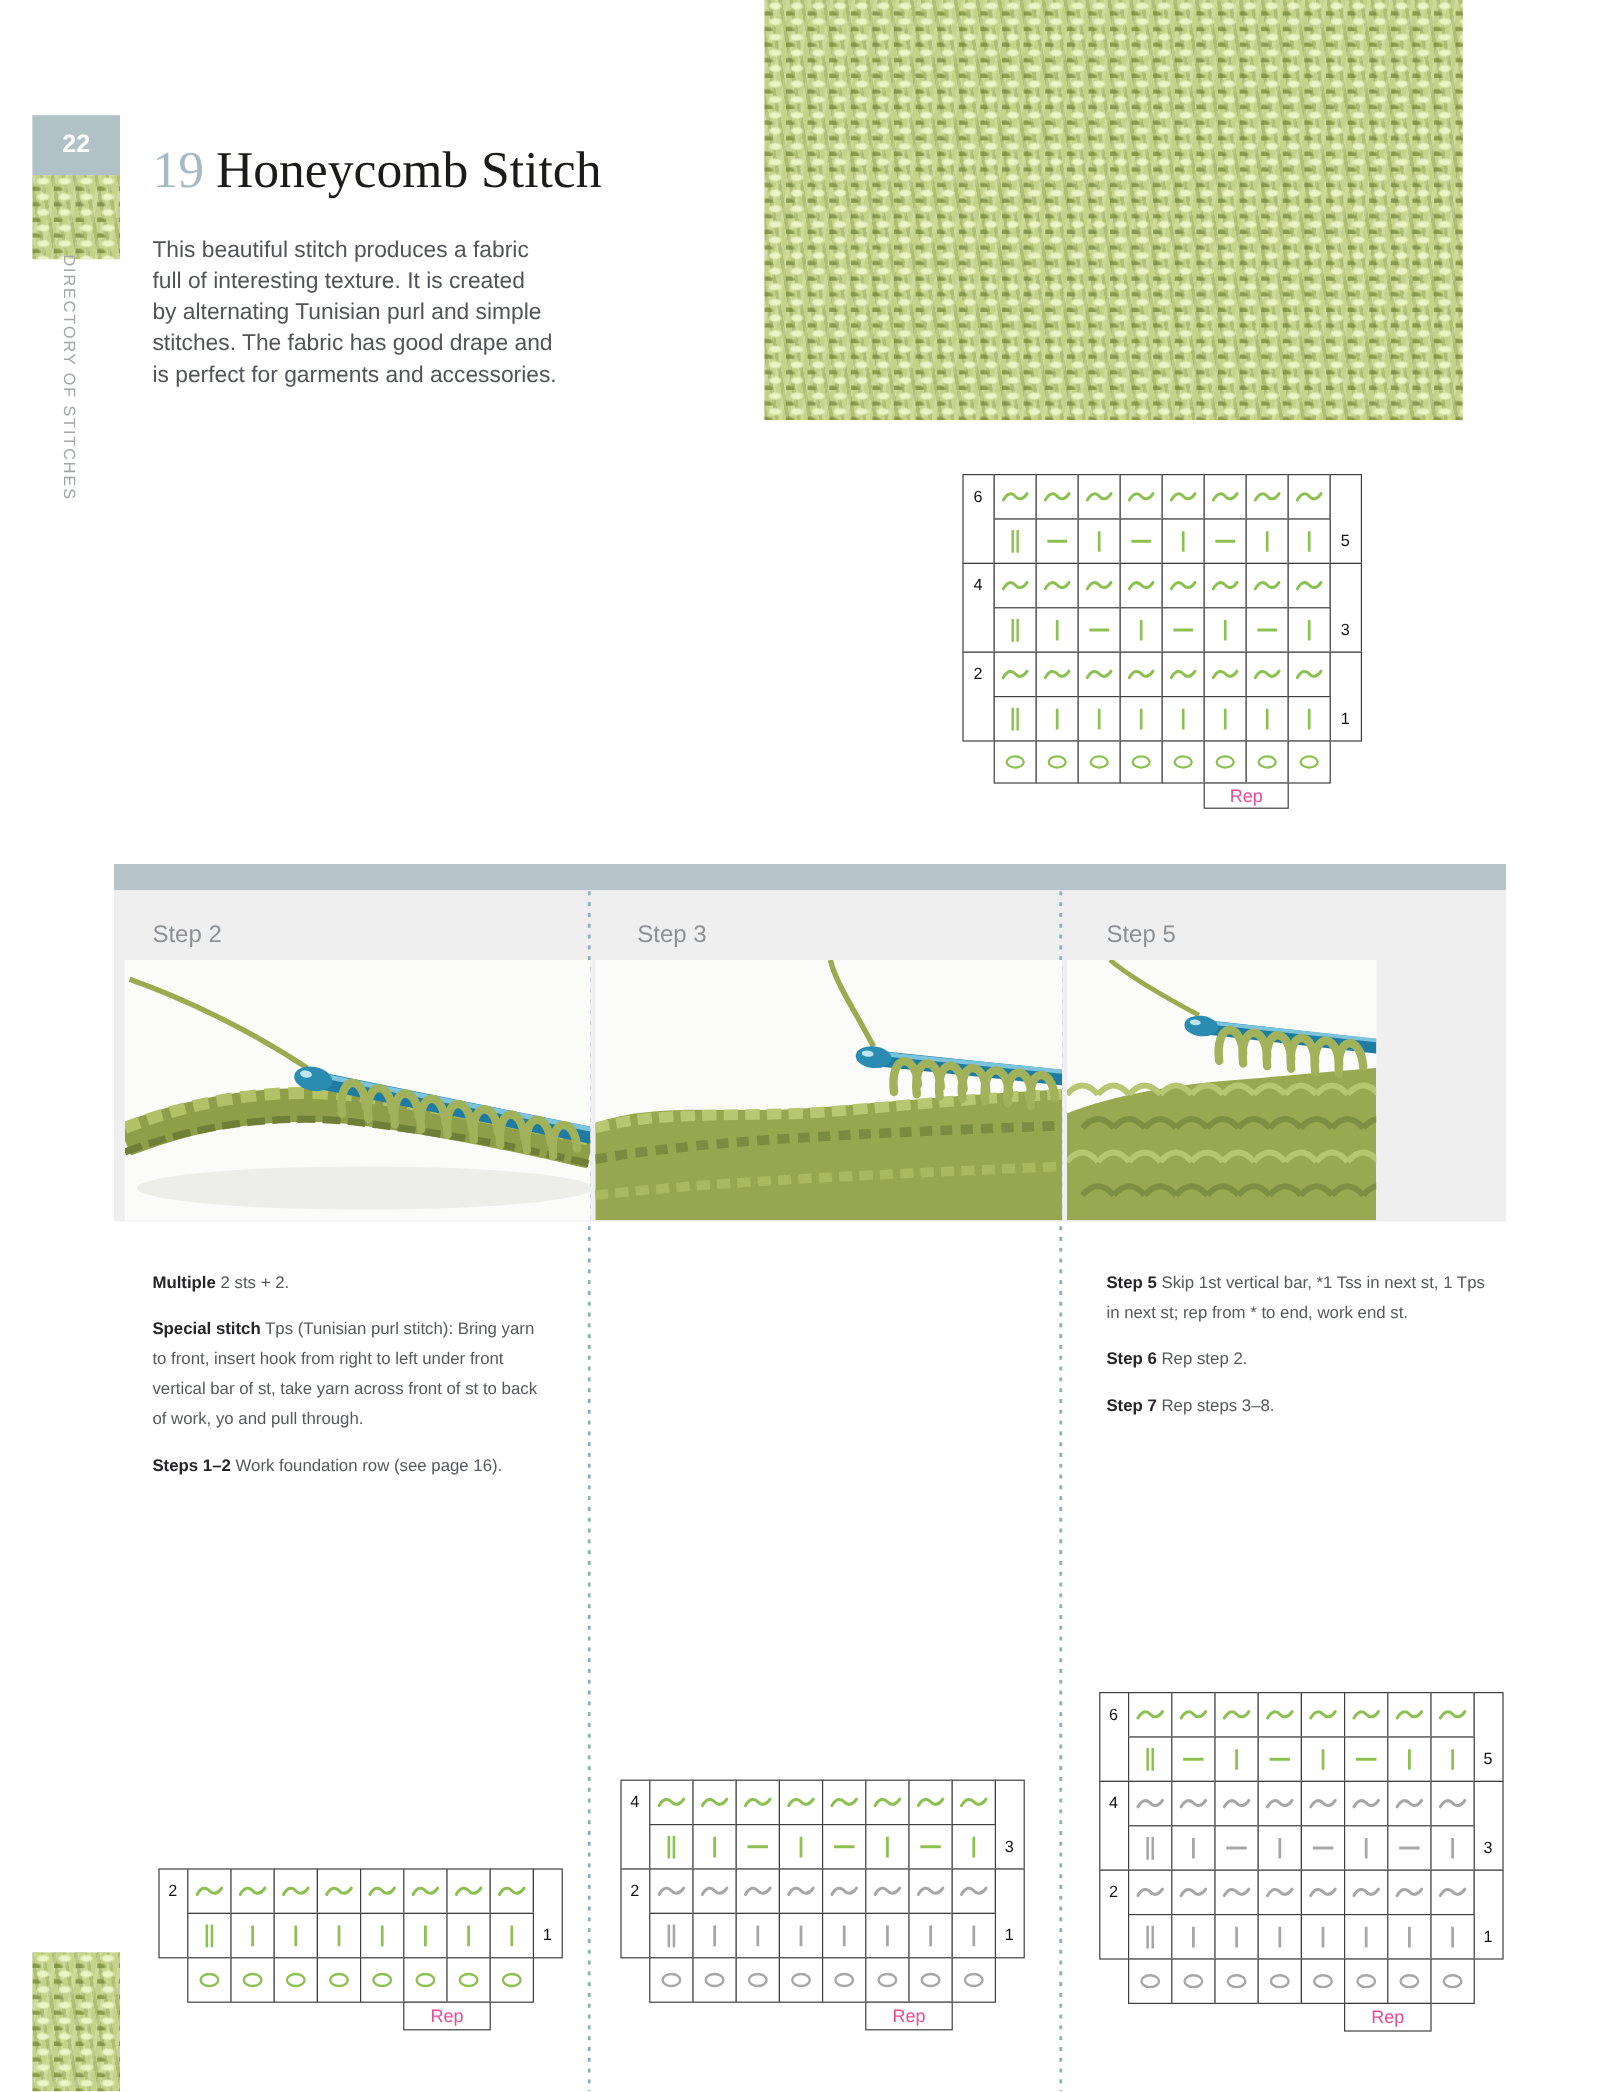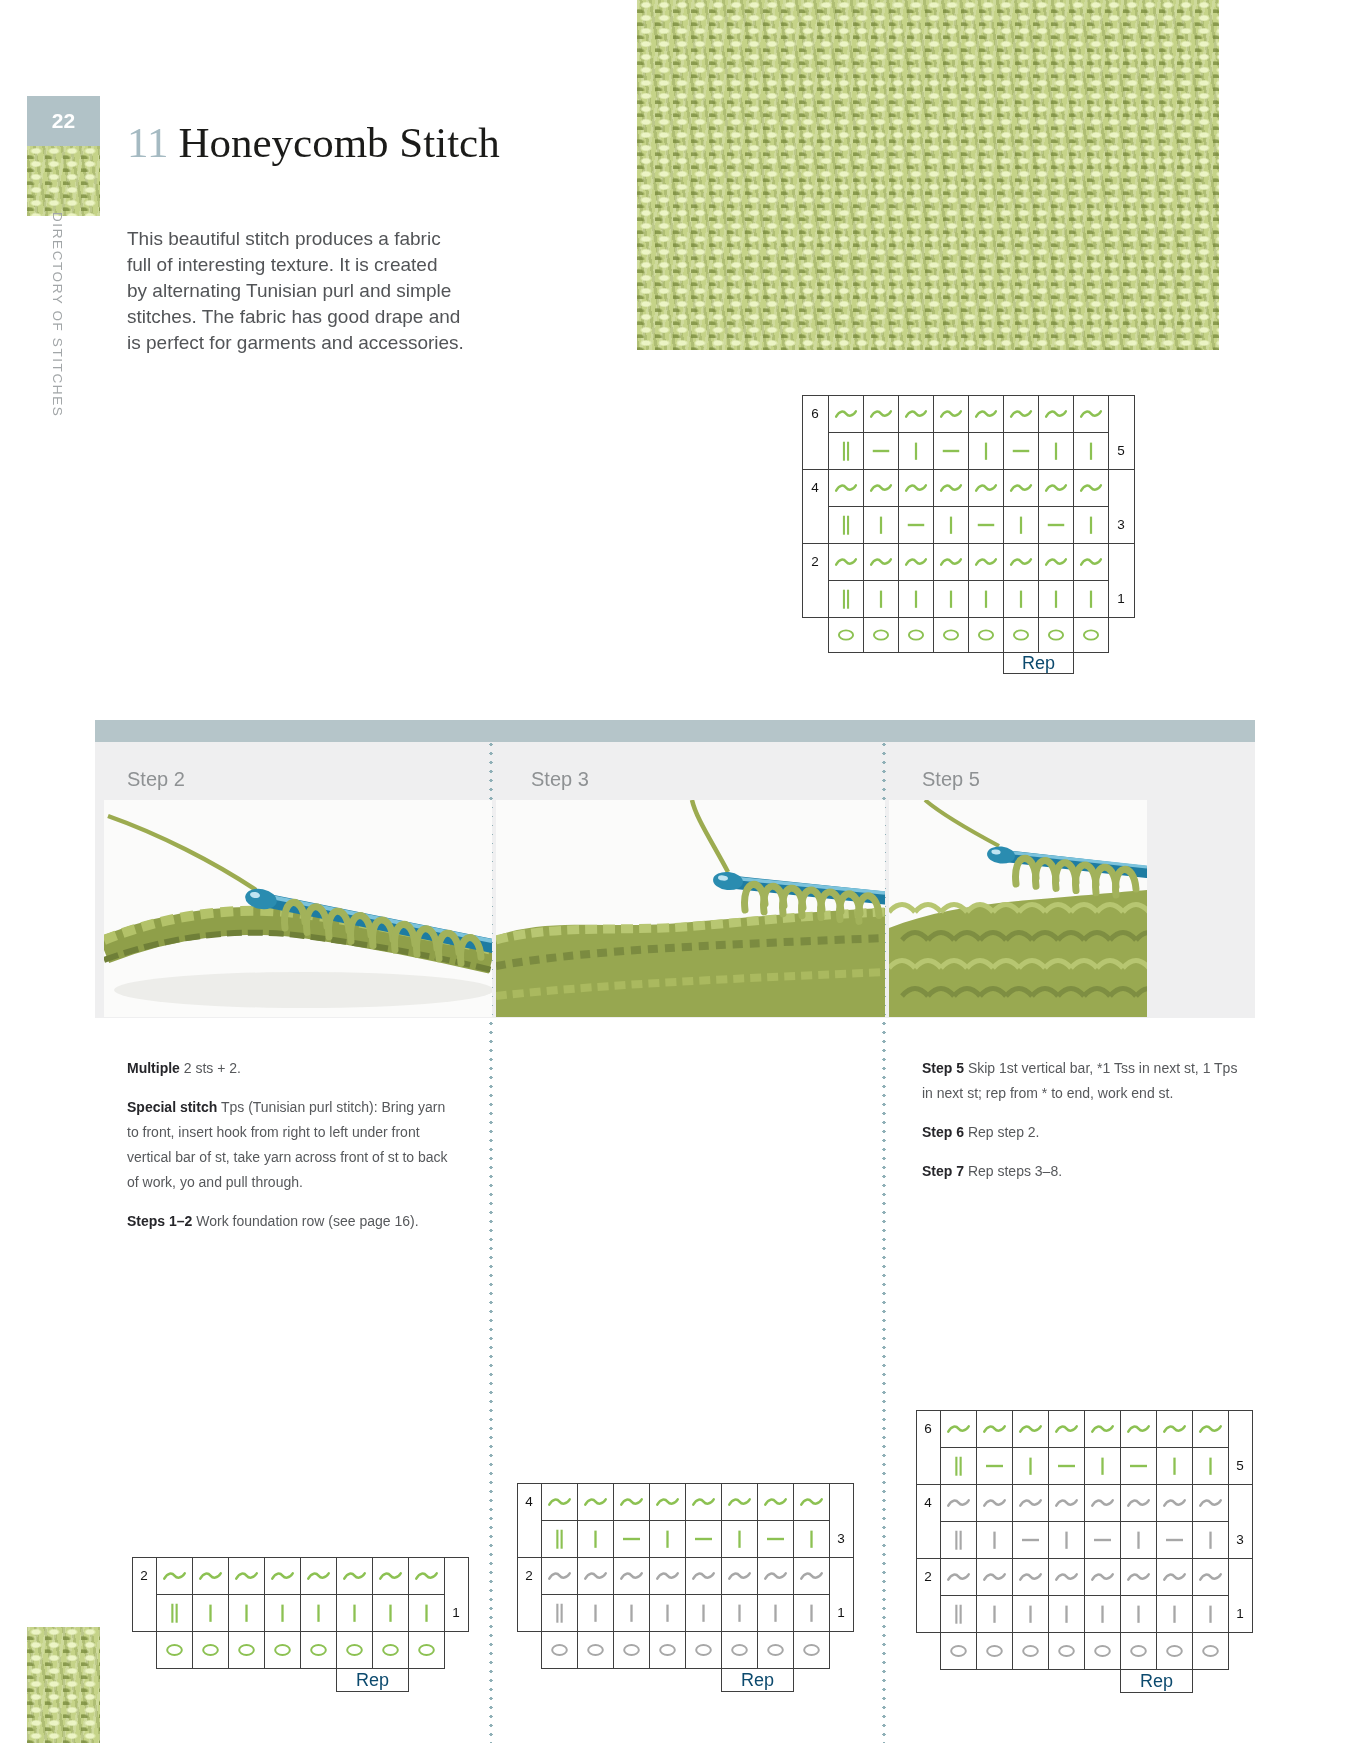--- a/index.html
+++ b/index.html
@@ -24,21 +24,21 @@
   .thumb-top{left:27px;top:146px;width:73px;height:70px;}
   .thumb-bottom{left:27px;top:1627px;width:73px;height:116px;}
 
   .sidebar-label{left:50px;top:212px;height:230px;writing-mode:vertical-rl;
                  color:#a2a6a8;font-size:13.5px;letter-spacing:1.6px;}
 
   .title{left:127px;top:118px;font-family:"Liberation Serif",serif;font-size:43px;
          color:#1b1b19;white-space:nowrap;}
   .title .num{color:#a5bac2;margin-right:10px;}
 
-  .intro{left:127px;top:196px;width:470px;font-size:19px;line-height:26px;color:#525457;margin-top:30px;}
+  .intro{left:127px;top:196px;width:470px;font-size:19px;line-height:26px;color:#525457;}
   .intro span{display:block;}
 
   .hero{left:637px;top:0;width:582px;height:350px;}
 
   .bar{left:95px;top:720px;width:1160px;height:22px;background:#b5c5c9;}
   .graystrip{left:95px;top:742px;width:1160px;height:276px;background:#efeff0;}
 
   .vdots{width:4px;top:742px;height:1001px;background-image:radial-gradient(circle 1.6px at 2px 2.5px,#8fb0b7 97%,rgba(0,0,0,0));
          background-size:4px 9px;background-repeat:repeat-y;}
 
@@ -51,35 +51,35 @@
   .tcol p{margin:0 0 14px 0;}
   .tcol b{color:#26262a;}
 
   
   .chart{position:absolute;}
   .ccell,.clabel,.crep{position:absolute;border:1px solid #3f3f3f;background:#fff;box-sizing:border-box;}
   .ccell{padding:3px;}
   .ccell svg{width:100%;height:100%;display:block;}
   .cnum{position:absolute;display:flex;align-items:center;justify-content:center;
         font-size:13.5px;color:#141414;}
-  .crep{display:flex;align-items:center;justify-content:center;font-size:18px;color:#0c4a6e;}
+  .crep{display:flex;align-items:center;justify-content:center;font-size:15px;color:#ec4899;}
 </style>
 </head>
 <body>
 
 <div class="page">
 
   <div class="abs pagetab">
     <span>22</span>
   </div>
   <div class="abs thumb-top knit"></div>
   <div class="abs sidebar-label">DIRECTORY OF STITCHES</div>
 
   <div class="abs title">
-    <span class="num">11</span><span>Honeycomb Stitch</span>
+    <span class="num">19</span><span>Honeycomb Stitch</span>
   </div>
 
   <div class="abs intro">
     <span>This beautiful stitch produces a fabric</span>
     <span>full of interesting texture. It is created</span>
     <span>by alternating Tunisian purl and simple</span>
     <span>stitches. The fabric has good drape and</span>
     <span>is perfect for garments and accessories.</span>
   </div>
 

